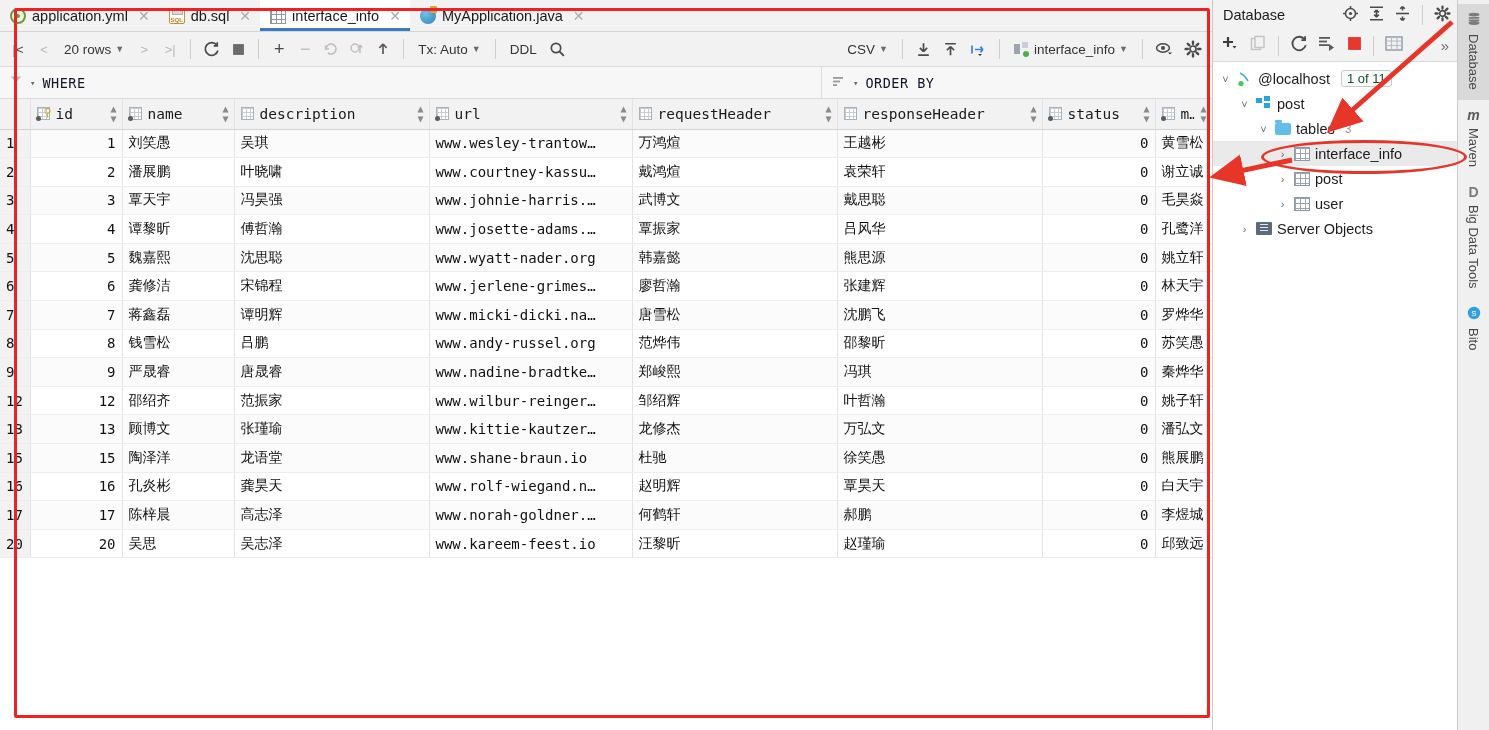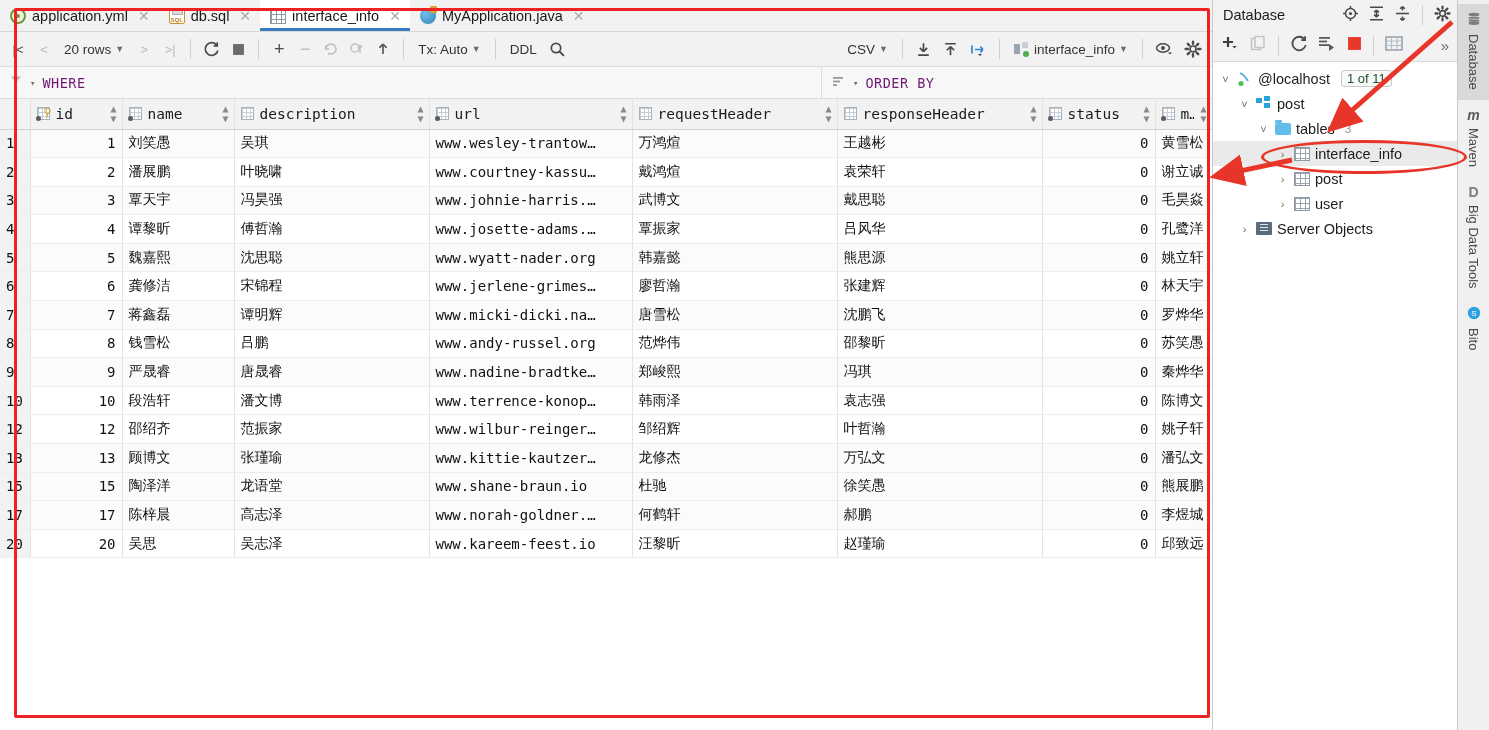--- a/index.html
+++ b/index.html
@@ -96,21 +96,21 @@
   
   .filterbar {
     height: 32px; flex: 0 0 32px;
     display: flex; align-items: stretch;
     background: #f7f7f7; border-bottom: 1px solid #dcdcdc;
     font-family: "DejaVu Sans Mono", monospace;
   }
   .fb-left, .fb-right { display:flex; align-items:center; gap:7px; padding:0 10px; }
   .fb-left { width: 822px; border-right: 1px solid #dcdcdc; }
   .fb-right { flex:1; }
-  .fb-label { font-size: 13.5px; letter-spacing:0.5px; color:#701a75; }
+  .fb-label { font-size: 13.5px; letter-spacing:0.5px; color:#0f172a; }
 
   
   .grid-wrap { flex: 1 1 auto; overflow: hidden; position: relative; background:#fff; }
   table.grid { border-collapse: collapse; table-layout: fixed; width: 1212px; }
   table.grid th, table.grid td {
     height: 28.6px; padding: 0 6px;
     border-right: 1px solid #e3e3e3;
     border-bottom: 1px solid #ededed;
     font-size: 14px; color: #111;
     overflow: hidden; white-space: nowrap; text-overflow: ellipsis;
@@ -555,31 +555,20 @@
               <td class="num mono">9</td>
               <td class="">严晟睿</td>
               <td class="">唐晟睿</td>
               <td class="mono">www.nadine-bradtke…</td>
               <td class="">郑峻熙</td>
               <td class="">冯琪</td>
               <td class="num mono">0</td>
               <td class="">秦烨华</td>
             </tr>
             <tr class="even">
-              <td class="rowno">10</td>
-              <td class="num mono">10</td>
-              <td class="">段浩轩</td>
-              <td class="">潘文博</td>
-              <td class="mono">www.terrence-konop…</td>
-              <td class="">韩雨泽</td>
-              <td class="">袁志强</td>
-              <td class="num mono">0</td>
-              <td class="">陈博文</td>
-            </tr>
-            <tr class="even">
               <td class="rowno">12</td>
               <td class="num mono">12</td>
               <td class="">邵绍齐</td>
               <td class="">范振家</td>
               <td class="mono">www.wilbur-reinger…</td>
               <td class="">邹绍辉</td>
               <td class="">叶哲瀚</td>
               <td class="num mono">0</td>
               <td class="">姚子轩</td>
             </tr>
@@ -597,20 +586,31 @@
             <tr class="odd">
               <td class="rowno">15</td>
               <td class="num mono">15</td>
               <td class="">陶泽洋</td>
               <td class="">龙语堂</td>
               <td class="mono">www.shane-braun.io</td>
               <td class="">杜驰</td>
               <td class="">徐笑愚</td>
               <td class="num mono">0</td>
               <td class="">熊展鹏</td>
+            </tr>
+            <tr class="even">
+              <td class="rowno">16</td>
+              <td class="num mono">16</td>
+              <td class="">孔炎彬</td>
+              <td class="">龚昊天</td>
+              <td class="mono">www.rolf-wiegand.n…</td>
+              <td class="">赵明辉</td>
+              <td class="">覃昊天</td>
+              <td class="num mono">0</td>
+              <td class="">白天宇</td>
             </tr>
             <tr class="odd">
               <td class="rowno">17</td>
               <td class="num mono">17</td>
               <td class="">陈梓晨</td>
               <td class="">高志泽</td>
               <td class="mono">www.norah-goldner.…</td>
               <td class="">何鹤轩</td>
               <td class="">郝鹏</td>
               <td class="num mono">0</td>

